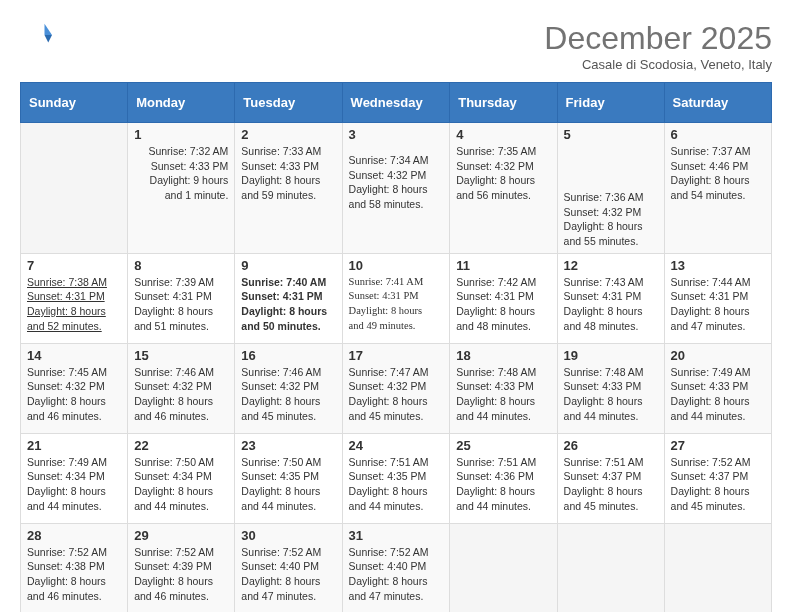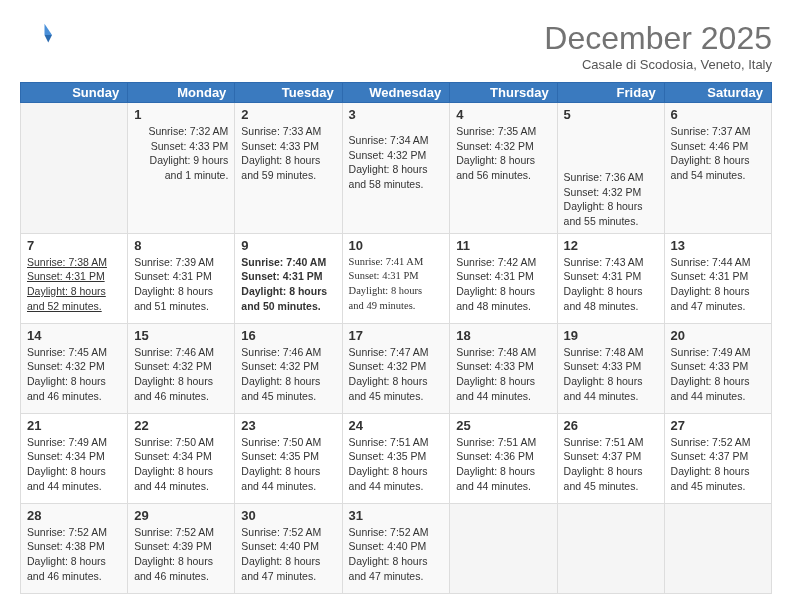--- a/index.html
+++ b/index.html
@@ -47,22 +47,22 @@
       color: #555;
     }
     .calendar {
       width: 100%;
       border-collapse: collapse;
       border: 1px solid #ccc;
     }
     .calendar th {
       background-color: #3a7abf;
       color: #fff;
-      text-align: right;
-      padding: 2px 8px;
+      text-align: left;
+      padding: 12px 8px;
       font-size: 13px;
       border: 1px solid #2d6aaf;
     }
     .calendar td {
       vertical-align: top;
       padding: 4px 6px;
       border: 1px solid #ddd;
       width: 108px;
       min-height: 80px;
       height: 90px;

